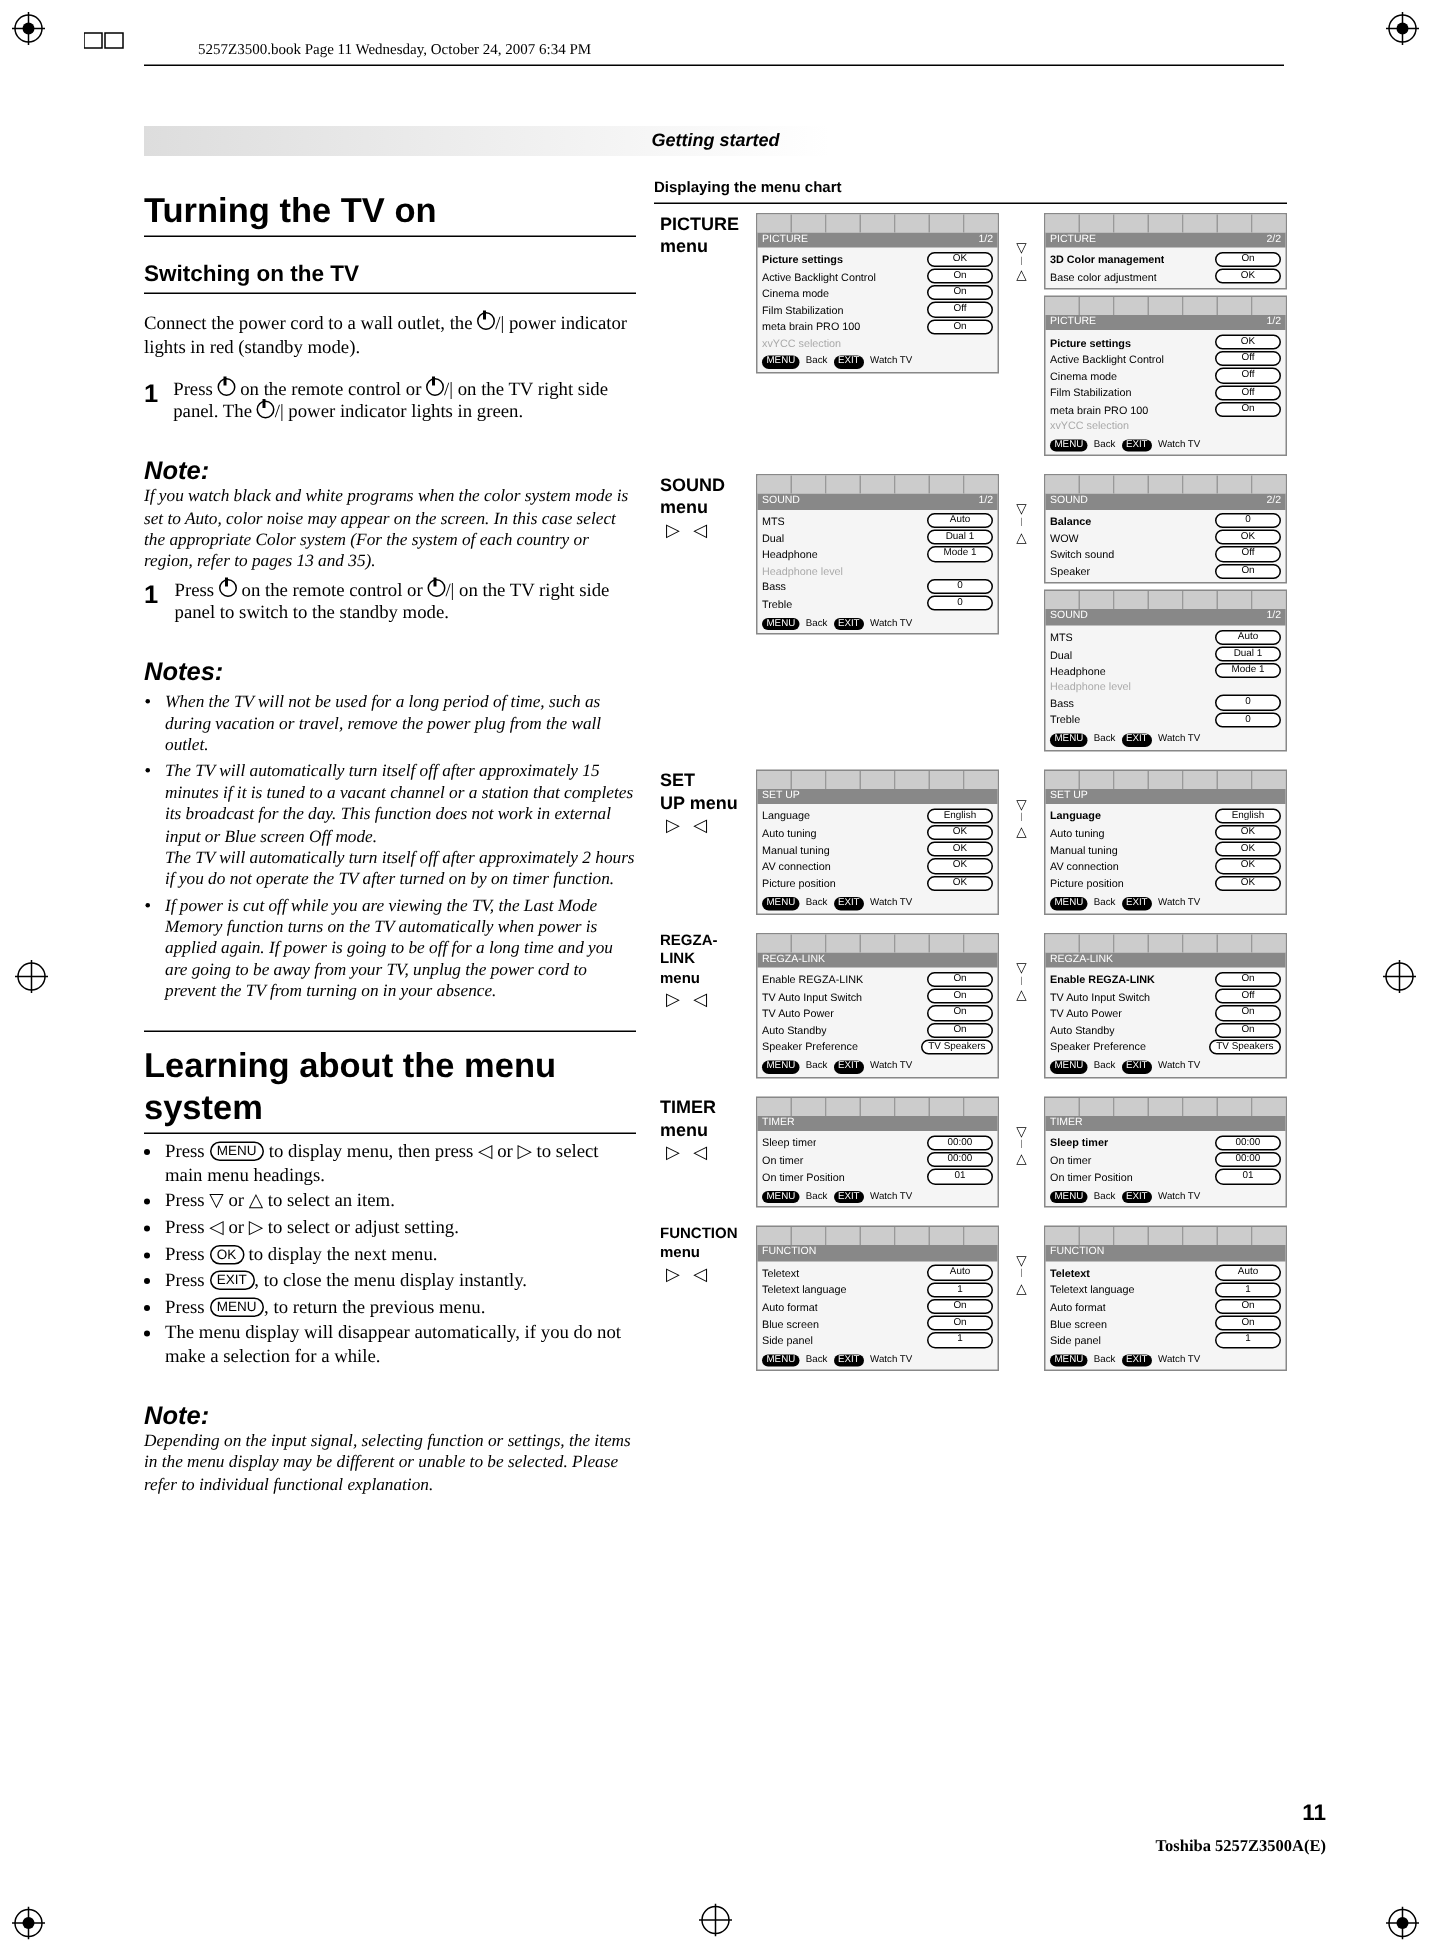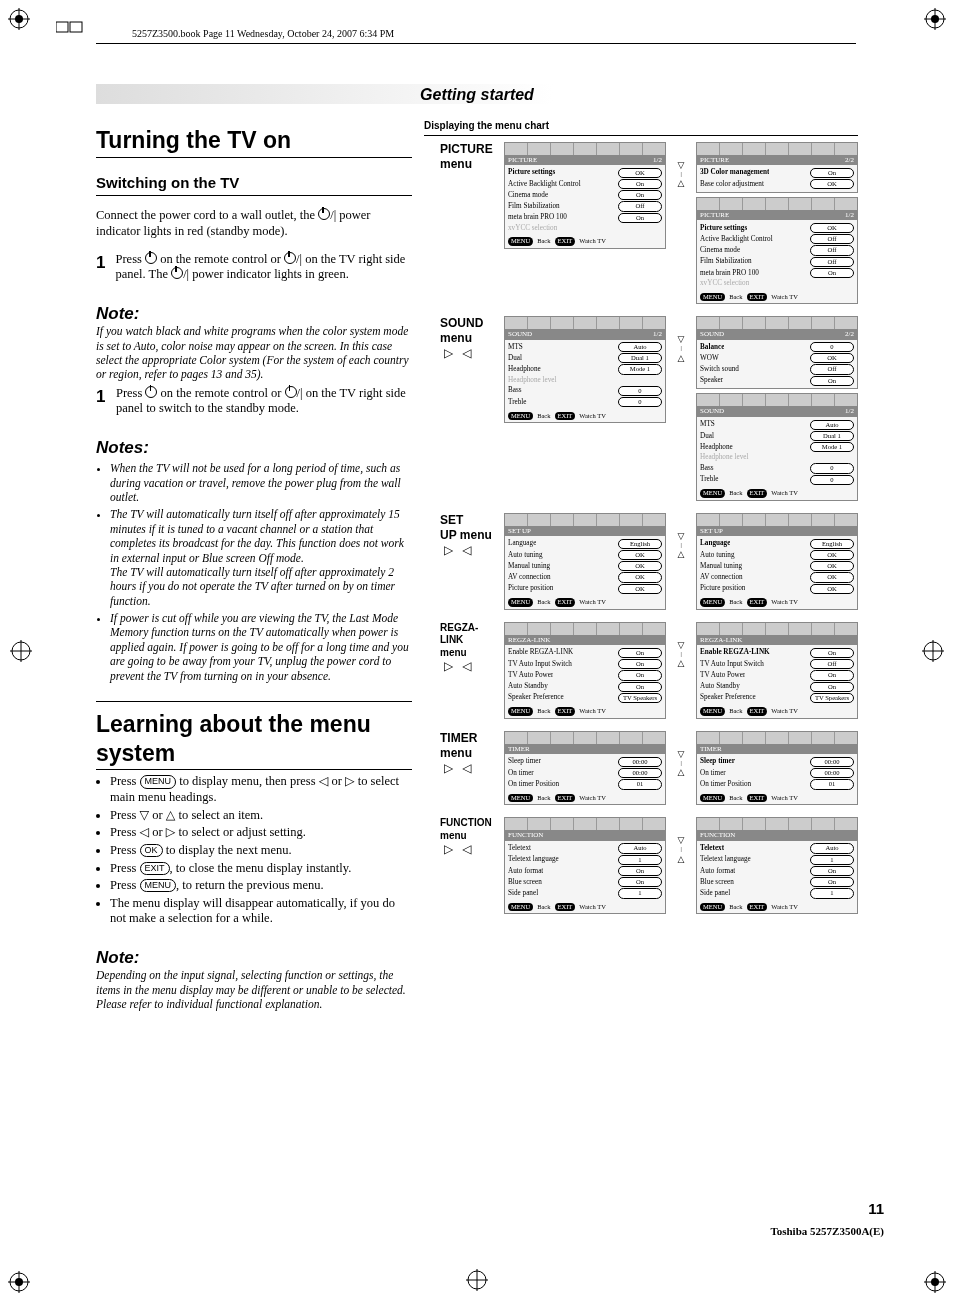--- a/index.html
+++ b/index.html
@@ -5,45 +5,45 @@
   body { margin:0; font-family: "Times New Roman", serif; background:#fff; color:#000; }
   .page { width:954px; height:1301px; position:relative; box-sizing:border-box; padding:28px 40px 40px 40px; }
   .crop-mark { position:absolute; width:22px; height:22px; }
   .crop-mark svg { width:100%; height:100%; }
   .cm-tl { left:8px; top:8px; } .cm-tr { right:8px; top:8px; } .cm-bl { left:8px; bottom:8px; } .cm-br { right:8px; bottom:8px; }
   .reg-mark { position:absolute; width:22px; height:22px; }
   .rm-left { left:10px; top:640px; } .rm-right { right:10px; top:640px; } .rm-bottom { left:466px; bottom:10px; }
   .book-header { font-size:10px; margin:0 0 4px 56px; }
   .book-header-line { border-top:1px solid #000; margin:2px 0 8px 56px; width:760px; }
   .book-header-icons { position:absolute; left:56px; top:20px; }
-  .section-bar { margin:40px 56px 0 56px; height:18px; background:linear-gradient(to right,#ddd 0%, #fff 60%); text-align:center; font-weight:bold; font-style:italic; font-size:16px; font-family: Arial, sans-serif; padding-top:2px;}
+  .section-bar { margin:40px 56px 0 56px; height:18px; background:linear-gradient(to right,#ddd 0%, #fff 60%); text-align:center; font-weight:bold; font-style:italic; font-size:12px; font-family: Arial, sans-serif; padding-top:2px;}
   .columns { display:flex; margin:14px 56px 0 56px; gap:12px; }
   .col { flex:1; font-size:12.5px; line-height:1.25; }
   h1.main { font-family: Arial, sans-serif; font-size:23px; font-weight:900; margin:8px 0 4px 0; border-bottom:1.5px solid #000; padding-bottom:2px;}
   .rule { border-top:1.5px solid #000; margin:6px 0 2px 0; }
   h2.sub { font-family: Arial, sans-serif; font-size:15px; font-weight:900; margin:16px 0 2px 0; border-bottom:1px solid #000; padding-bottom:2px;}
   h2.sub2 { font-family: Arial, sans-serif; font-size:10px; font-weight:900; margin:2px 0 6px 0;}
   .step { display:flex; gap:10px; margin:4px 0 2px 0;}
   .step-num { font-family: Arial, sans-serif; font-weight:900; font-size:17px; width:16px;}
   .note-hd { font-weight:bold; font-style:italic; font-family: Liberation Sans, sans-serif; font-size:17px; margin-top:20px;}
   .note-body, .notes-list li { font-style:italic; font-size:11.5px;}
   ul.bullets { margin:4px 0 4px 14px; padding:0; }
   ul.bullets li { margin:2px 0; list-style-type: disc; font-size:12.5px; }
   ul.notes-list { margin:2px 0 2px 14px; padding:0;}
   ul.notes-list li { list-style-type: disc; margin:3px 0; }
   .pill { display:inline-block; border:1px solid #000; border-radius:8px; padding:0 4px; font-size:9px; font-family:Arial,sans-serif; vertical-align:1px;}
   .icon-power { display:inline-block; width:10px; height:10px; border:1.2px solid #000; border-radius:50%; position:relative; vertical-align:-1px;}
   .icon-power::after { content:""; position:absolute; left:3.3px; top:-2px; width:1.4px; height:6px; background:#000;}
   .page-num { position:absolute; right:70px; bottom:84px; font-family:Arial,sans-serif; font-weight:bold; font-size:15px;}
   .footer-code { position:absolute; right:70px; bottom:64px; font-size:11px;font-weight:bold;}
   
-  .menu-block { margin:6px 0 12px 16px; }
+  .menu-block { margin:6px 0 12px 4px; }
   .menu-label { font-family: Arial, sans-serif; font-size:12px; font-weight:bold; }
   .menu-row { display:flex; gap:8px; align-items:flex-start; }
-  .menu-box { border:1px solid #888; border-radius:0; width:160px; font-family: Liberation Serif, serif; font-size:7.2px; background:#f5f5f5; }
+  .menu-box { border:1px solid #888; border-radius:0; width:160px; font-family: Liberation Sans, sans-serif; font-size:7.2px; background:#f5f5f5; }
   .menu-tabs { height:12px; background:#b8b8b8; display:flex; }
   .menu-tabs span { flex:1; border-right:1px solid #999; background:#ccc;}
   .menu-tabs span:last-child { border-right:none;}
   .menu-title-row { background:#888; color:#fff; font-size:7px; padding:1px 3px; display:flex; justify-content:space-between;}
   .menu-body { padding:2px 3px 2px 3px; }
   .m-item { display:flex; justify-content:space-between; align-items:center; padding:0.5px 0;}
   .m-item.sel .lab { font-weight:bold;}
   .m-item .lab { white-space:nowrap; overflow:hidden; text-overflow:ellipsis; max-width:95px;}
   .m-val { border:1px solid #000; border-radius:6px; padding:0 4px; font-size:6.6px; min-width:34px; text-align:center; background:#fff;}
   .m-item.disabled { color:#aaa;}

